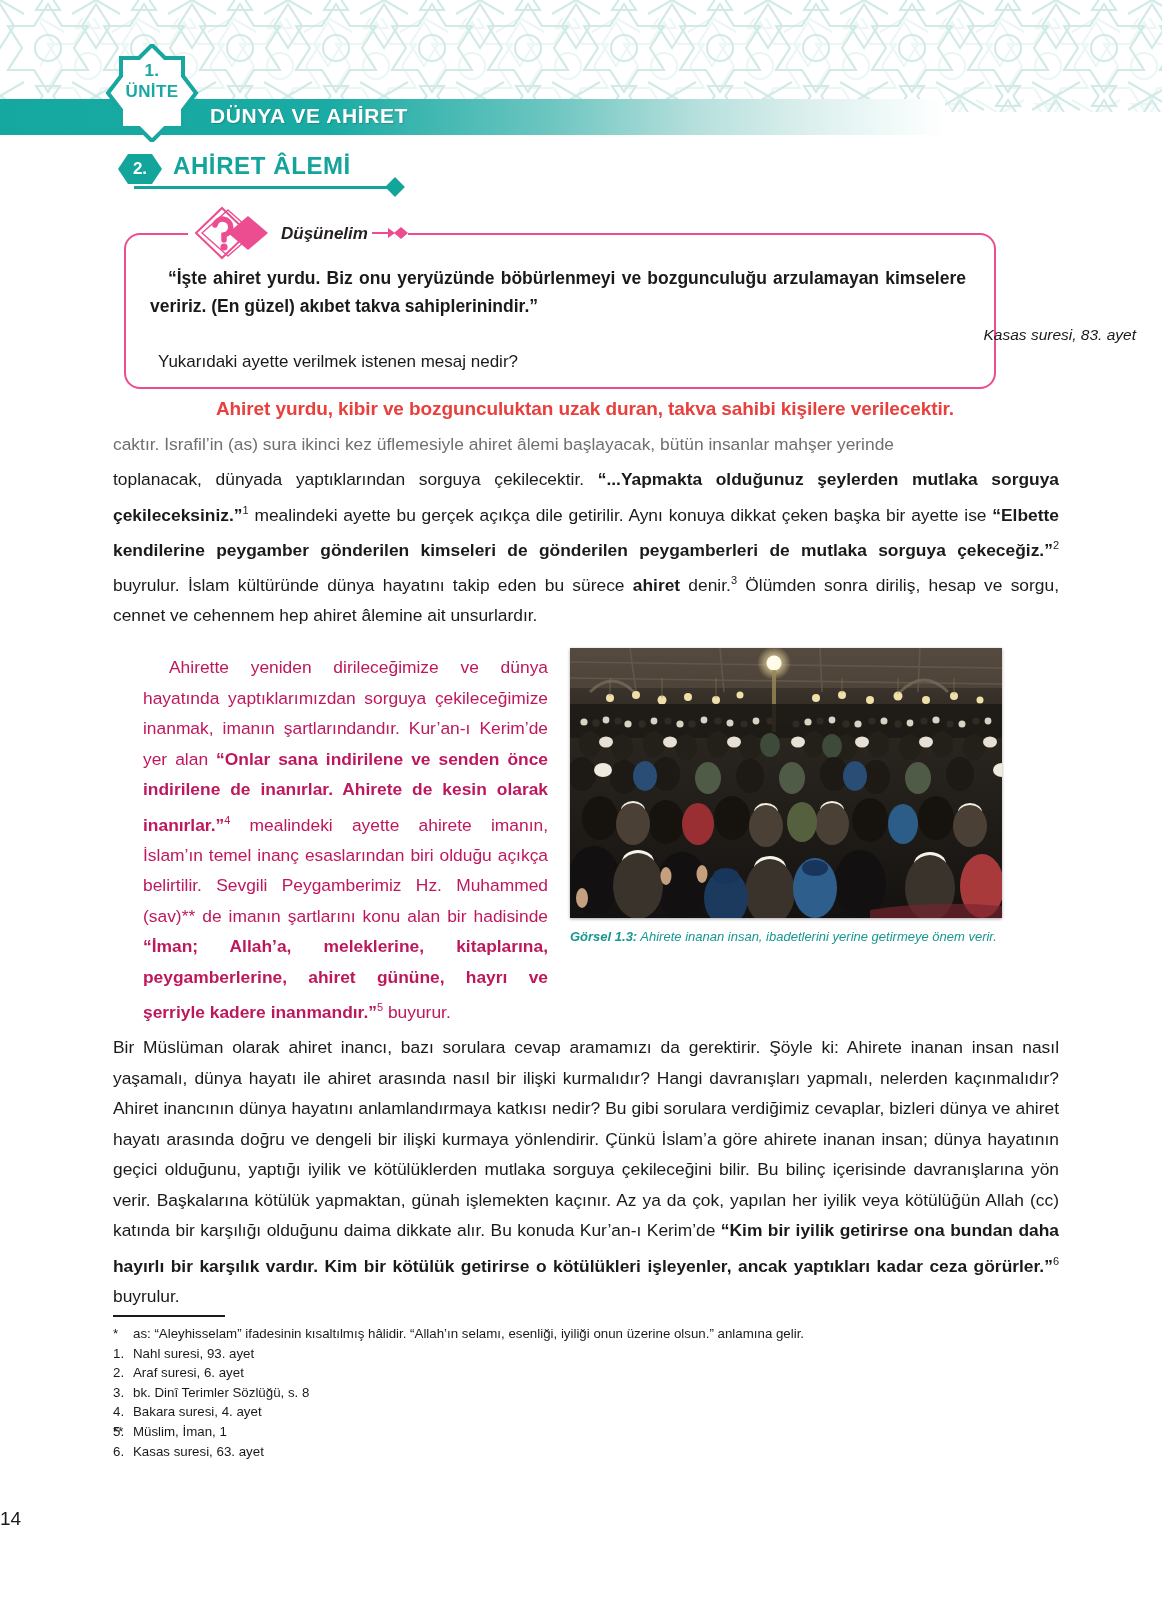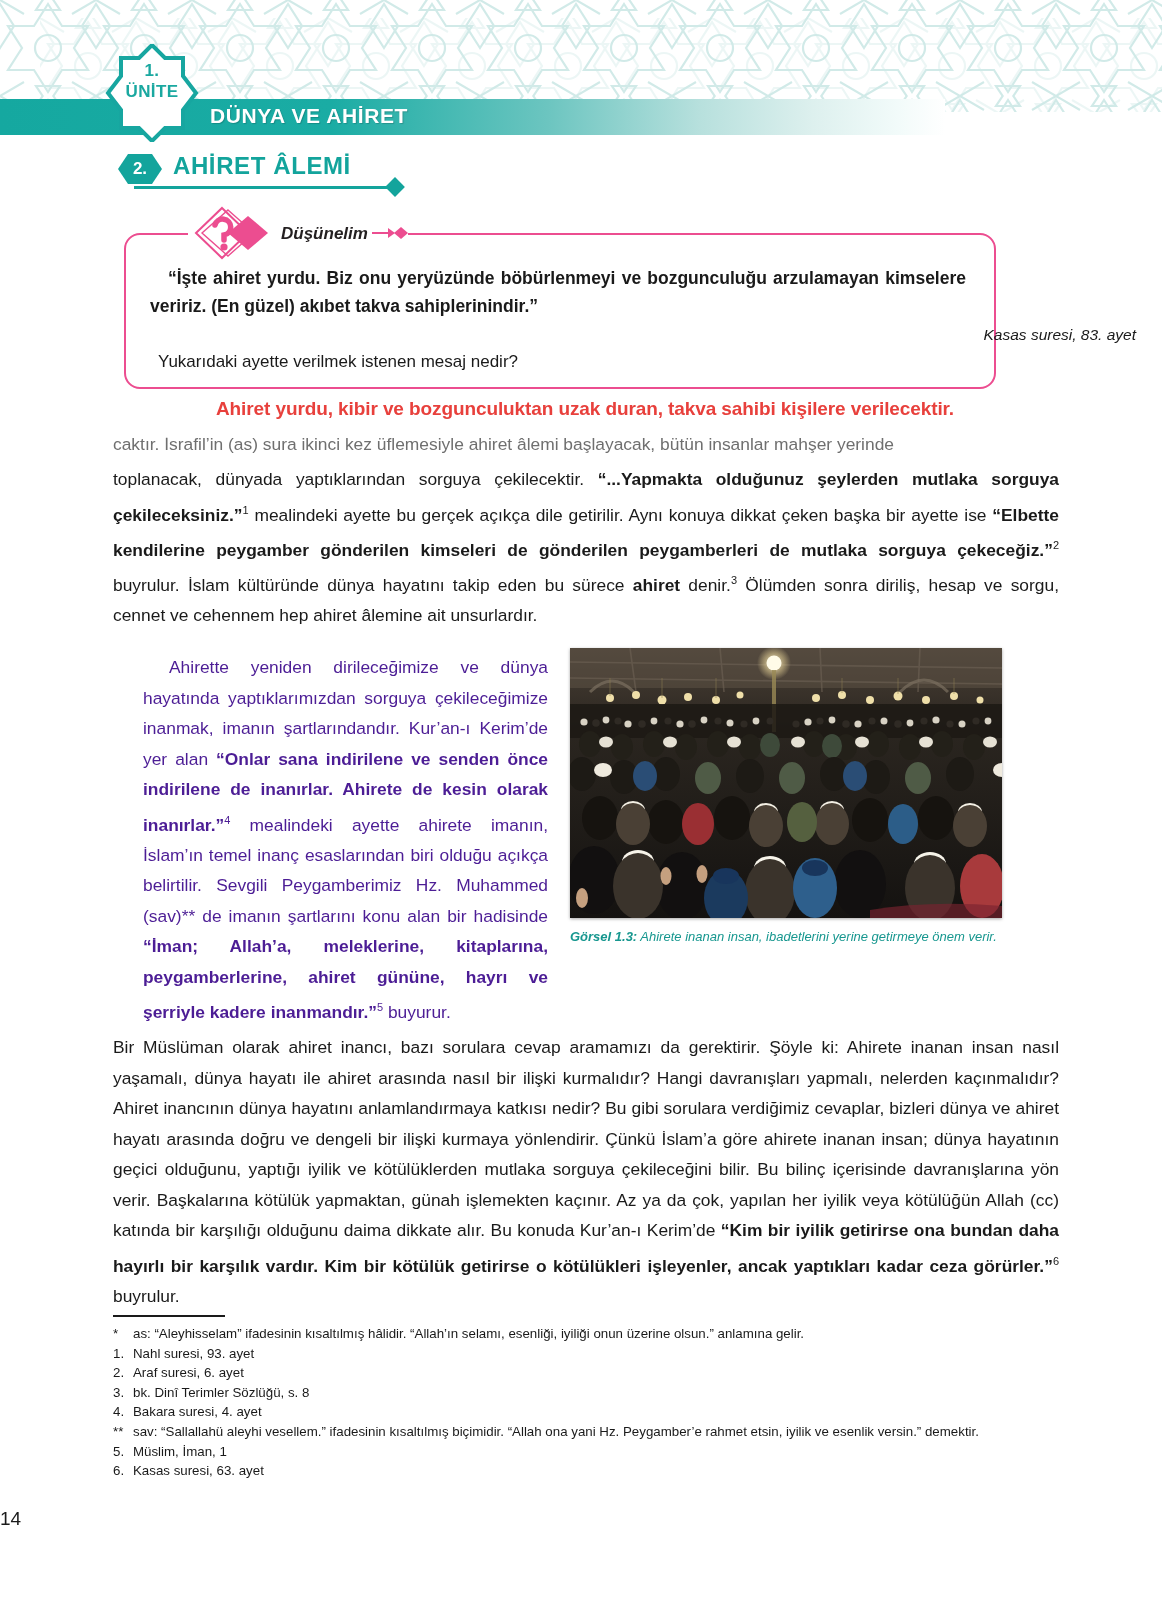--- a/index.html
+++ b/index.html
@@ -228,21 +228,21 @@
     color: #1a1a1a;
   }
   .para-left {
     position: absolute;
     left: 143px;
     top: 652px;
     width: 405px;
     font-size: 17.4px;
     line-height: 30.5px;
     text-align: justify;
-    color: #4c1d95;
+    color: #be185d;
     text-indent: 26px;
   }
   .para-bottom {
     position: absolute;
     left: 113px;
     top: 1000px;
     width: 946px;
     font-size: 17.4px;
     line-height: 30.5px;
     text-align: justify;
@@ -641,18 +641,18 @@
   <span class="lead" style="display:inline;text-indent:26px">Bir Müslüman olarak ahiret inancı, bazı sorulara cevap aramamızı da gerektirir. Şöyle ki: Ahirete inanan insan nasıl yaşamalı, dünya hayatı ile ahiret  arasında nasıl bir ilişki kurmalıdır? Hangi davranışları yapmalı, nelerden kaçınmalıdır? Ahiret inancının dünya hayatını anlamlandırmaya katkısı nedir? Bu gibi sorulara verdiğimiz cevaplar, bizleri dünya ve ahiret hayatı arasında doğru ve dengeli bir ilişki kurmaya yönlendirir. Çünkü İslam’a göre ahirete inanan insan; dünya hayatının geçici olduğunu, yaptığı iyilik ve kötülüklerden mutlaka sorguya çekileceğini bilir. Bu bilinç içerisinde davranışlarına yön verir. Başkalarına kötülük yapmaktan, günah işlemekten kaçınır. Az ya da çok, yapılan her iyilik veya kötülüğün Allah (cc) katında bir karşılığı olduğunu daima dikkate alır. Bu konuda Kur’an-ı Kerim’de </span><b>“Kim bir iyilik getirirse ona bundan daha hayırlı bir karşılık vardır. Kim bir kötülük getirirse o kötülükleri işleyenler, ancak yaptıkları kadar ceza görürler.”</b><sup>6</sup><span> buyrulur.</span>
 </div>
 
 <div class="footnote-rule"></div>
 <div class="footnotes">
   <span class="fn"><span class="mark">*</span><span>as: “Aleyhisselam” ifadesinin kısaltılmış hâlidir. “Allah’ın selamı, esenliği, iyiliği onun üzerine olsun.” anlamına gelir.</span></span>
   <span class="fn"><span class="mark">1.</span><span>Nahl suresi, 93. ayet</span></span>
   <span class="fn"><span class="mark">2.</span><span>Araf suresi, 6. ayet</span></span>
   <span class="fn"><span class="mark">3.</span><span>bk. Dinî Terimler Sözlüğü, s. 8</span></span>
   <span class="fn"><span class="mark">4.</span><span>Bakara suresi, 4. ayet</span></span>
-  <span class="fn wide"><span class="mark">**</span><span>sav: “Sallallahü aleyhi vesellem.” ifadesinin kısaltılmış biçimidir. “Allah ona yani Hz. Peygamber’e rahmet etsin, iyilik ve esenlik versin.” demektir.</span></span>
+  <span class="fn wide"><span class="mark">**</span></span>
   <span class="fn"><span class="mark">5.</span><span>Müslim, İman, 1</span></span>
   <span class="fn"><span class="mark">6.</span><span>Kasas suresi, 63. ayet</span></span>
 </div>
 
 <div class="page-number">14</div>
 
 </body></html>

